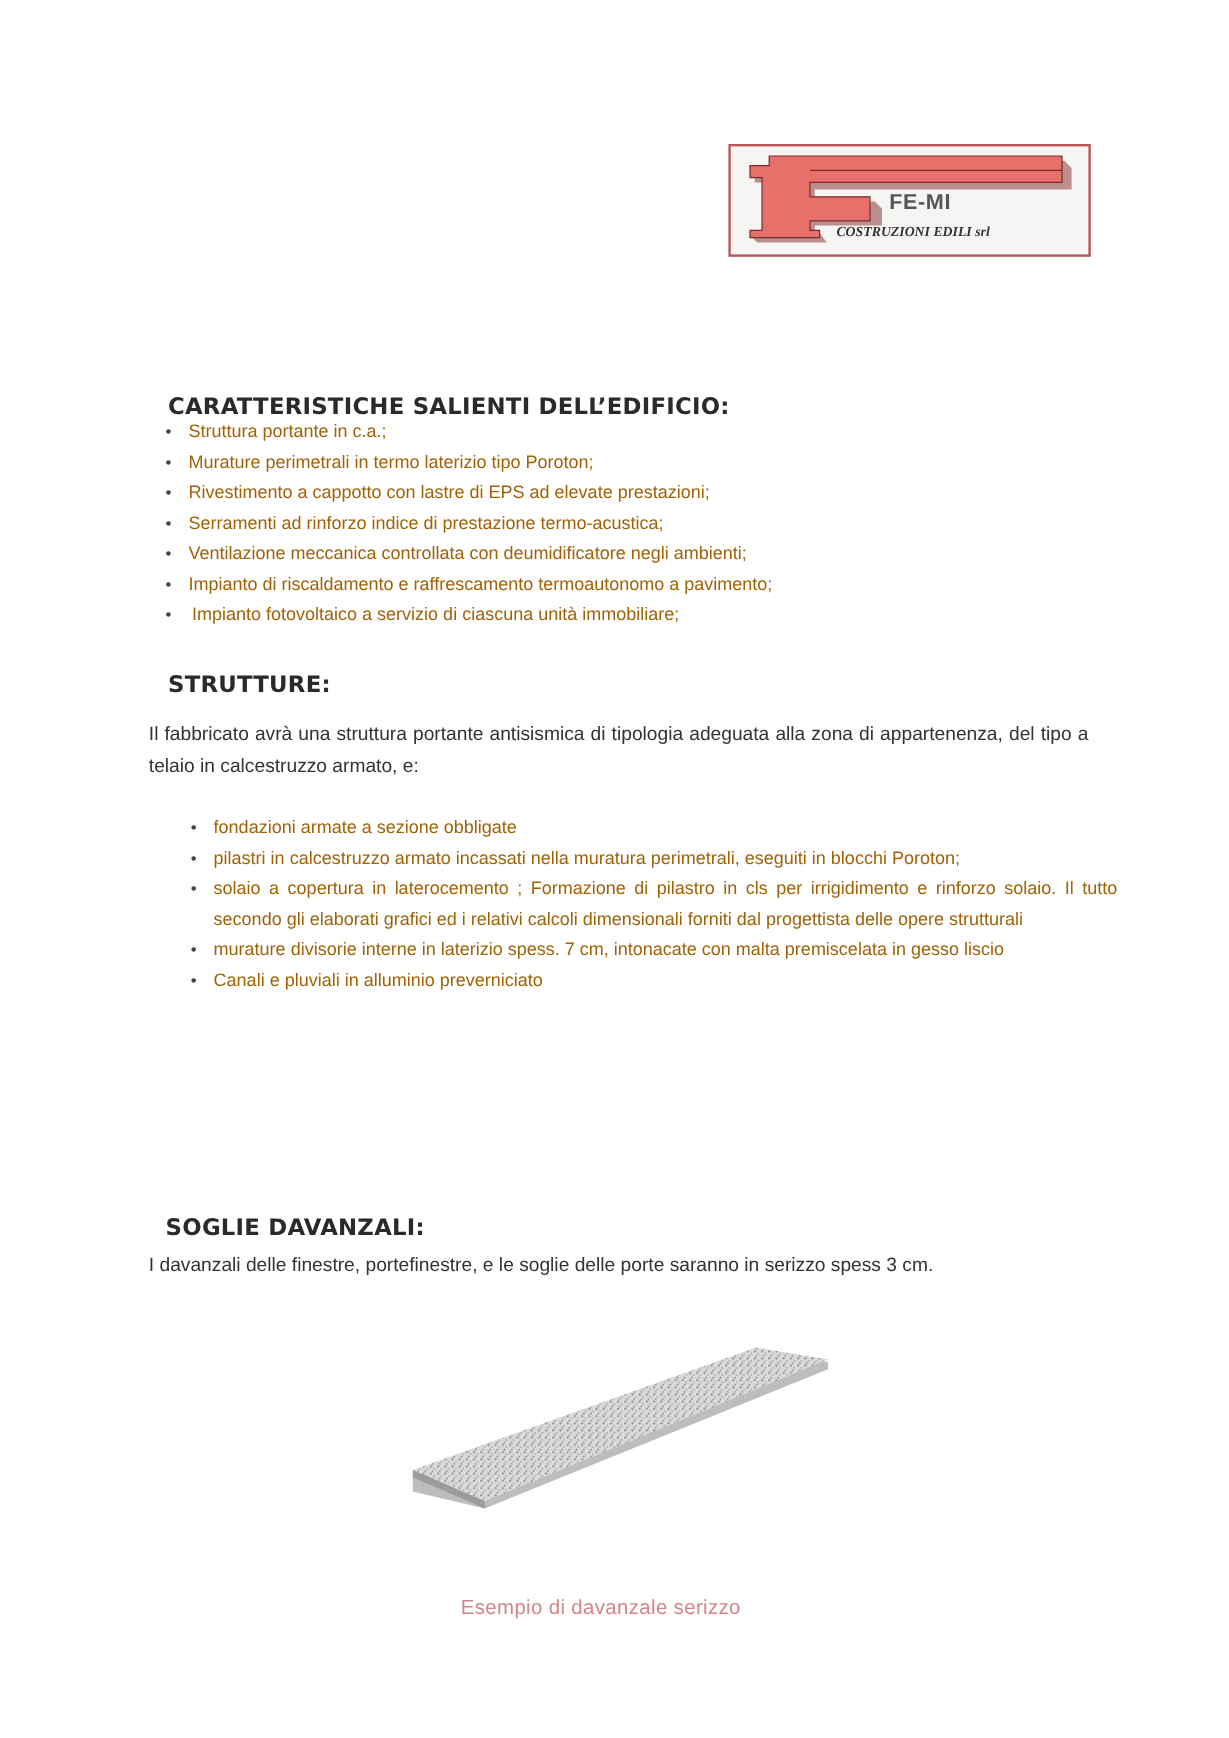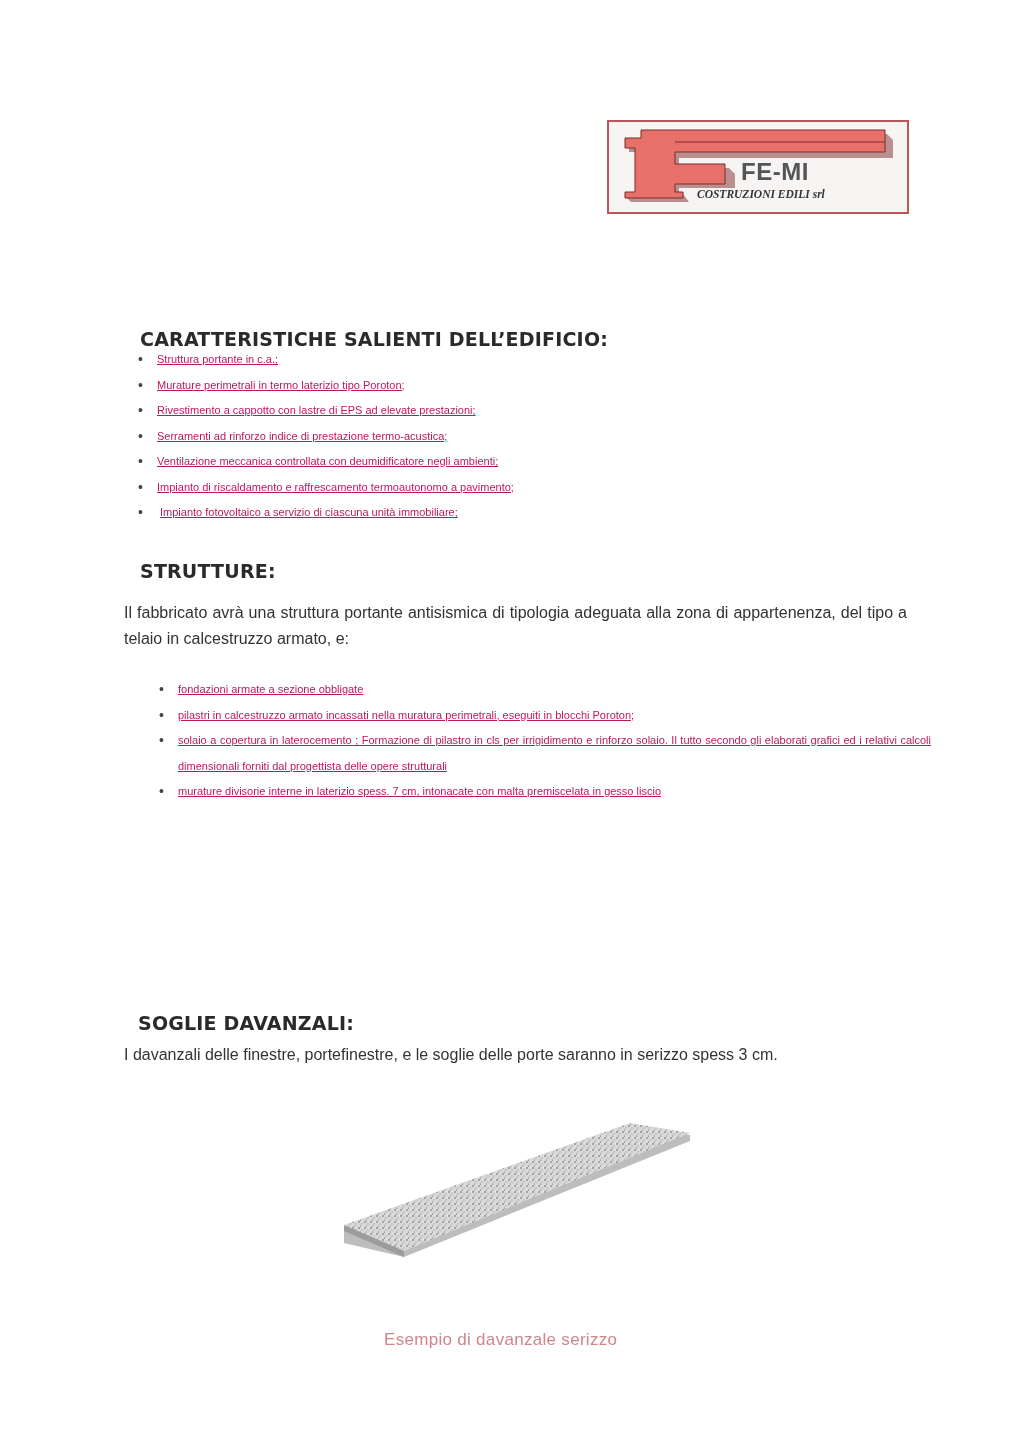--- a/index.html
+++ b/index.html
@@ -2,27 +2,27 @@
 <html><head>
 <meta charset="utf-8">
 <style>
   html, body { margin: 0; padding: 0; background: #ffffff; }
   body { width: 1024px; height: 1448px; position: relative; overflow: hidden;
          font-family: "Liberation Sans", sans-serif; color: #2b2b2b; }
   .logo { position: absolute; left: 607px; top: 120px; width: 302px; height: 94px;
           border: 2px solid #b8585a; background: #f7f5f4; box-sizing: border-box; }
   .logo svg { position: absolute; left: 0; top: 0; }
   .logo-name { position: absolute; left: 132px; top: 36px; font-family: "Liberation Sans", sans-serif;
-               font-weight: bold; font-size: 24px; color: #555555; letter-spacing: 0.5px; }
+               font-weight: bold; font-size: 18px; color: #555555; letter-spacing: 0.5px; }
   .logo-sub { position: absolute; left: 88px; top: 66px; font-family: "Liberation Serif", serif;
               font-style: italic; font-weight: bold; font-size: 11.5px; color: #333333; }
   h2 { position: absolute; margin: 12px; font-family: "DejaVu Sans", sans-serif; font-weight: bold;
        font-size: 19px; color: #2a2a2a; letter-spacing: 0.2px; }
   ul { position: absolute; margin: 0; padding: 0; list-style: none; }
-  li { position: relative; font-size: 11px; line-height: 25.5px; color: #be185d; text-decoration: underline; }
+  li { position: relative; font-size: 15px; line-height: 25.5px; color: #a16207; }
   li::before { content: "•"; position: absolute; left: -19px; top: 0; font-size: 14px; color: #444; }
   .sec1 li { padding-left: 0; }
   .para { position: absolute; margin: 0; font-size: 16px; line-height: 25.5px; color: #333;
           text-align: justify; text-align-last: left; }
   .sec2 li { text-align: justify; }
   .sill { position: absolute; left: 340px; top: 1095px; }
   .caption { position: absolute; left: 384px; top: 1330px; font-size: 17px; color: #d0858a;
              letter-spacing: 0.3px; }
 </style>
 </head>
@@ -51,20 +51,21 @@
   <li style="padding-left:3px;">Impianto fotovoltaico a servizio di ciascuna unità immobiliare;</li>
 </ul>
 
 <h2 style="left:128px; top:548px;">STRUTTURE:</h2>
 <p class="para" style="left:124px; top:600px; width:783px;">Il fabbricato avrà una struttura portante antisismica di tipologia adeguata alla zona di appartenenza, del tipo a telaio in calcestruzzo armato, e:</p>
 <ul class="sec2" style="left:154px; top:677px; width:753px;margin-left:24px;">
   <li>fondazioni armate a sezione obbligate</li>
   <li>pilastri in calcestruzzo armato incassati nella muratura perimetrali, eseguiti in blocchi Poroton;</li>
   <li>solaio a copertura in laterocemento ; Formazione di pilastro in cls per irrigidimento e rinforzo solaio.  Il tutto secondo gli elaborati grafici ed i relativi calcoli dimensionali forniti dal progettista delle opere strutturali</li>
   <li>murature divisorie interne in laterizio spess. 7 cm, intonacate con malta premiscelata in gesso liscio</li>
+  <li>Canali e pluviali in alluminio preverniciato</li>
 </ul>
 
 <h2 style="left:126px; top:1000px;">SOGLIE  DAVANZALI:</h2>
 <p class="para" style="left:124px; top:1042px; width:800px;">I davanzali delle finestre, portefinestre, e le soglie delle porte saranno in serizzo spess 3 cm.</p>
 
 <div class="sill">
   <svg width="360" height="200" viewBox="0 0 360 200">
     <defs>
       <pattern id="granite" width="6" height="6" patternUnits="userSpaceOnUse">
         <rect width="6" height="6" fill="#d9d9d9"></rect>

